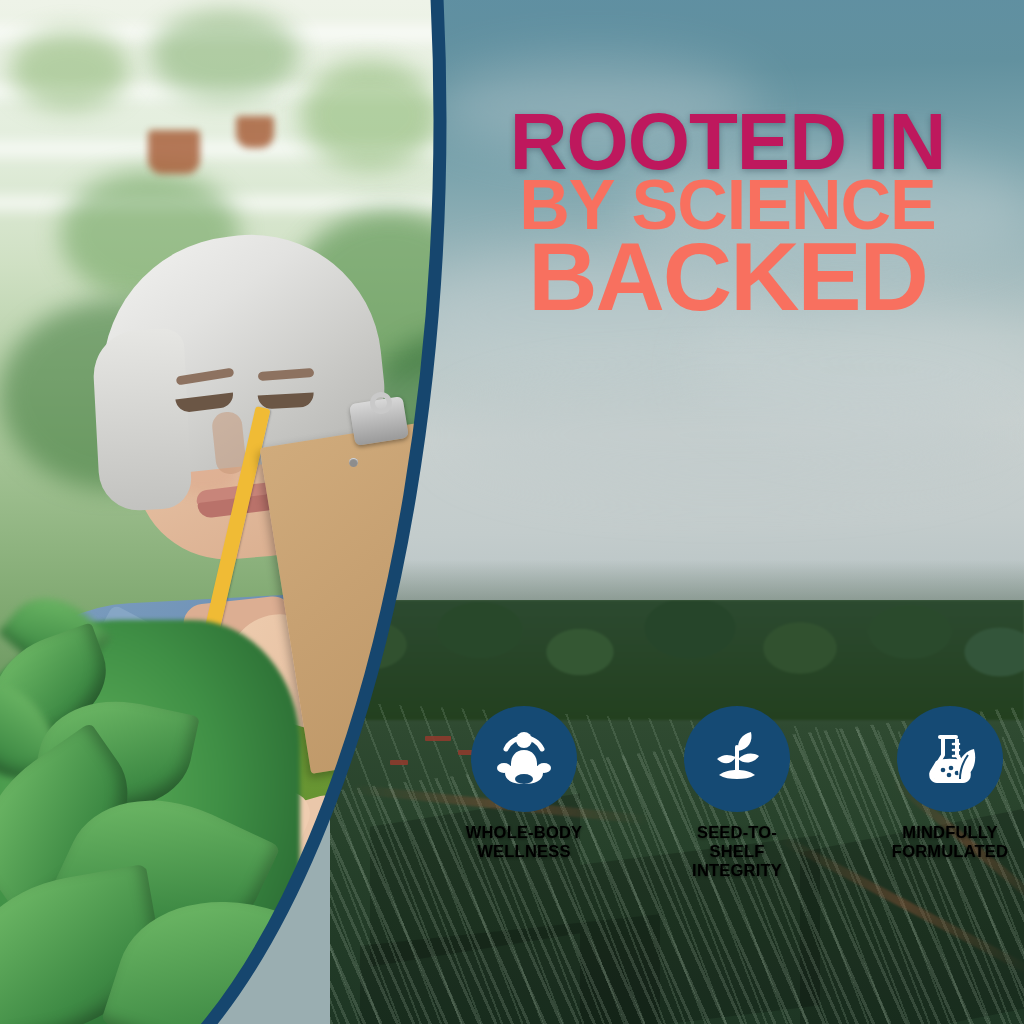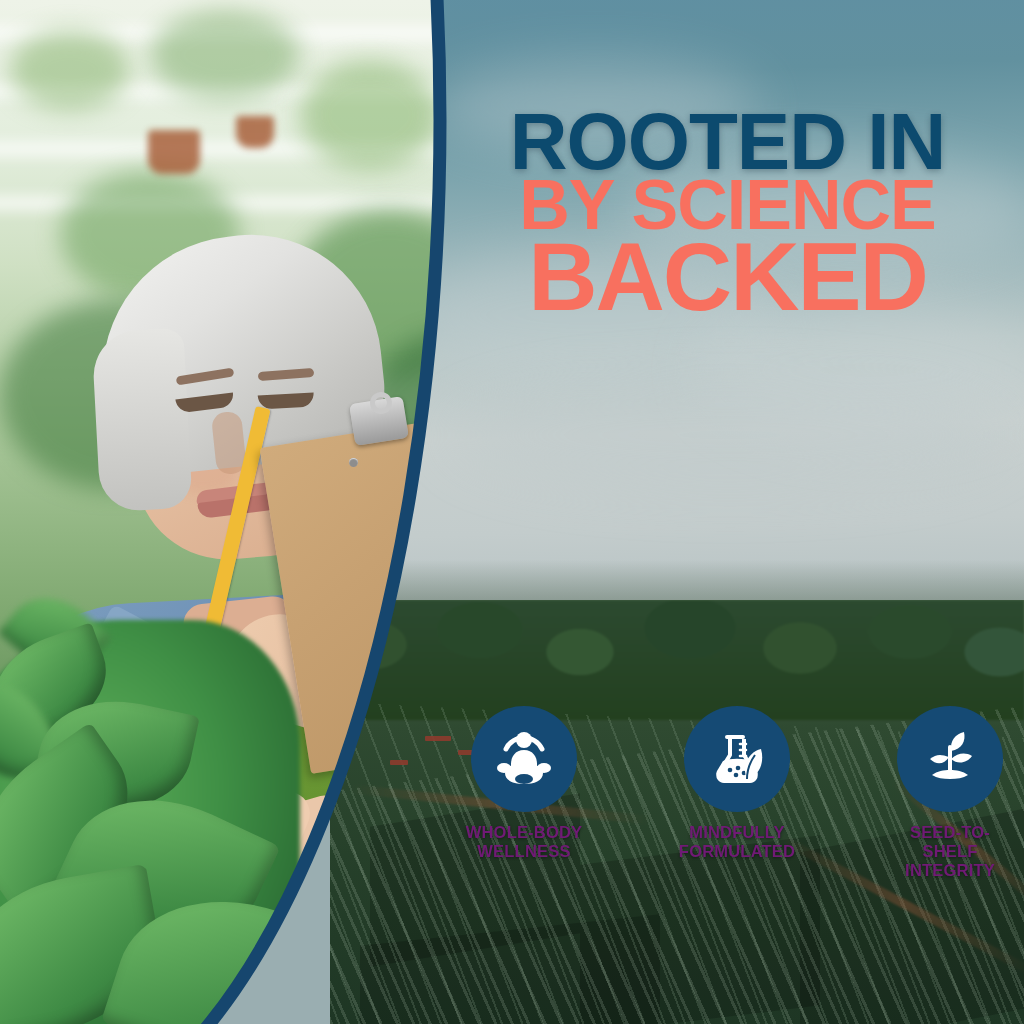--- a/index.html
+++ b/index.html
@@ -303,21 +303,21 @@
   }
   .hl-line {
     font-family:"Liberation Sans", sans-serif;
     font-weight:700;
     line-height:.84;
     letter-spacing:-1px;
     text-transform:uppercase;
     white-space:nowrap;
     transform:scaleX(1.0);
   }
-  .hl-1 { font-size:80px; color:#0c4a6e; text-shadow:0 2px 6px rgba(20,40,55,.32); }
+  .hl-1 { font-size:80px; color:#be185d; text-shadow:0 2px 6px rgba(20,40,55,.32); }
   .hl-2 { font-size:80px; color:#ffffff; text-shadow:0 2px 6px rgba(20,40,55,.32); margin-top:2px; }
   .hl-3 { font-size:96px; color:#f8705f; margin-top:2px; letter-spacing:-2px; }
   .hl-4 { font-size:70px; color:#f8705f; margin-top:1px; letter-spacing:-1px; }
 
   
   .blue-card {
     position:absolute; left:497px; top:430px; width:508px; height:240px;
     background:#154a74;
     border-radius:32px 46px 46px 46px;
     display:flex; align-items:center; justify-content:center;
@@ -338,21 +338,21 @@
     display:flex; justify-content:space-between; align-items:flex-start;
   }
   .feature { width:132px; display:flex; flex-direction:column; align-items:center; }
   .circle {
     width:106px; height:106px; border-radius:50%;
     background:#154a74;
     display:flex; align-items:center; justify-content:center;
   }
   .feature .label {
     margin-top:11px;
-    color:#701a75;
+    color:#000000;
     font-size:16.5px;
     font-weight:700;
     letter-spacing:.2px;
     line-height:1.16;
     text-align:center;
     text-transform:uppercase;
     text-shadow:0 1px 3px rgba(0,0,0,.45);
     white-space:pre-line;
   }
 </style>
@@ -480,45 +480,45 @@
         </svg>
       </div>
       <div class="label">WHOLE-BODY
 WELLNESS</div>
     </div>
 
 
     <div class="feature">
       <div class="circle">
         <svg width="64" height="64" viewBox="0 0 64 64">
+          <path d="M32 46 l0 -26" stroke="#fff" stroke-width="4" stroke-linecap="round"></path>
+          <path d="M33 24 c-1 -10 4 -17 13 -19 2 9 -2 17 -13 19z" fill="#fff"></path>
+          <path d="M31 30 c-8 -3 -13 -3 -19 2 6 6 14 6 19 -2z" fill="#fff"></path>
+          <path d="M33 32 c7 -6 14 -7 21 -3 -5 7 -14 9 -21 3z" fill="#fff"></path>
+          <path d="M14 48 c5 -4 12 -5 18 -5 6 0 13 1 18 5 -5 3 -11 4 -18 4 -7 0 -13 -1 -18 -4z" fill="#fff"></path>
+        </svg>
+      </div>
+      <div class="label">SEED-TO-SHELF
+INTEGRITY</div>
+    </div>
+
+    <div class="feature">
+      <div class="circle">
+        <svg width="64" height="64" viewBox="0 0 64 64">
           <path d="M22 10 l16 0" stroke="#fff" stroke-width="4" stroke-linecap="round"></path>
           <path d="M25 12 l0 16 -11 18 c-2 4 1 8 5 8 l26 0 c4 0 7 -4 5 -8 l-11 -18 0 -16" fill="none" stroke="#fff" stroke-width="4" stroke-linejoin="round"></path>
           <path d="M18 34 c6 -3 22 -3 28 0 l6 10 c2 4 -1 8 -5 8 l-30 0 c-4 0 -7 -4 -5 -8z" fill="#fff"></path>
           <circle cx="25" cy="43" r="2.3" fill="#154a74"></circle>
           <circle cx="33" cy="41" r="2.3" fill="#154a74"></circle>
           <circle cx="31" cy="48" r="2.3" fill="#154a74"></circle>
           <circle cx="39" cy="46" r="2.3" fill="#154a74"></circle>
           <path d="M35 17 l6 0 M35 23 l6 0 M35 29 l6 0" stroke="#fff" stroke-width="2.6" stroke-linecap="round"></path>
           <path d="M56 22 c4 14 -2 27 -14 30 -6 -14 2 -27 14 -30z" fill="#fff"></path>
           <path d="M50 28 c-5 7 -8 16 -8 24" stroke="#154a74" stroke-width="2" fill="none"></path>
         </svg>
       </div>
       <div class="label">MINDFULLY
 FORMULATED</div>
     </div>
 
-    <div class="feature">
-      <div class="circle">
-        <svg width="64" height="64" viewBox="0 0 64 64">
-          <path d="M32 46 l0 -26" stroke="#fff" stroke-width="4" stroke-linecap="round"></path>
-          <path d="M33 24 c-1 -10 4 -17 13 -19 2 9 -2 17 -13 19z" fill="#fff"></path>
-          <path d="M31 30 c-8 -3 -13 -3 -19 2 6 6 14 6 19 -2z" fill="#fff"></path>
-          <path d="M33 32 c7 -6 14 -7 21 -3 -5 7 -14 9 -21 3z" fill="#fff"></path>
-          <path d="M14 48 c5 -4 12 -5 18 -5 6 0 13 1 18 5 -5 3 -11 4 -18 4 -7 0 -13 -1 -18 -4z" fill="#fff"></path>
-        </svg>
-      </div>
-      <div class="label">SEED-TO-SHELF
-INTEGRITY</div>
-    </div>
-
   </div>
 
 </div>
 
 </body></html>

